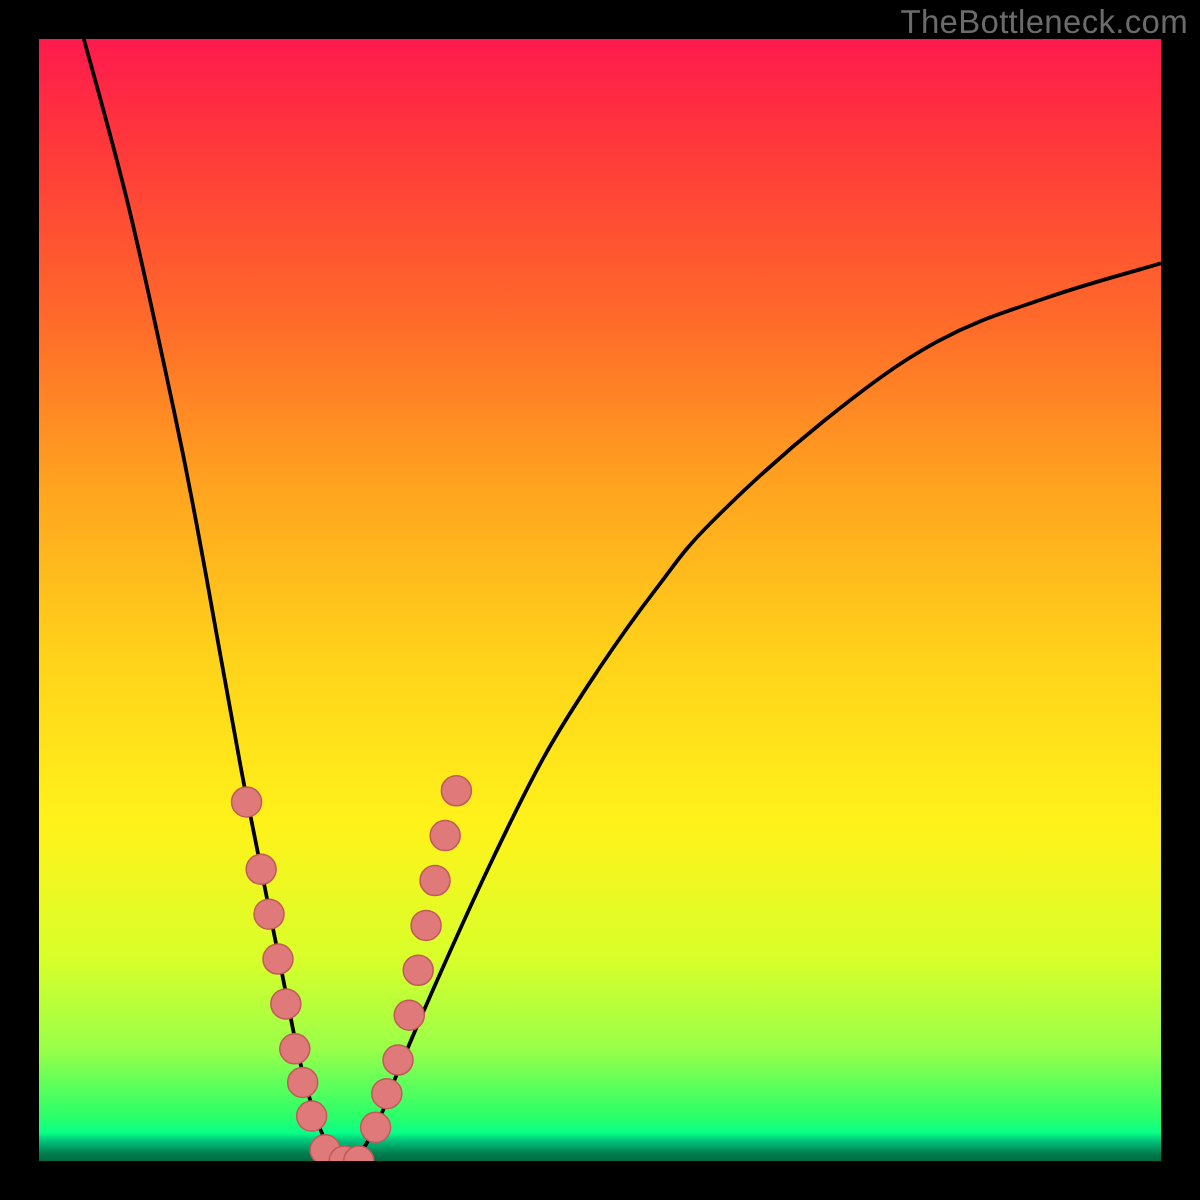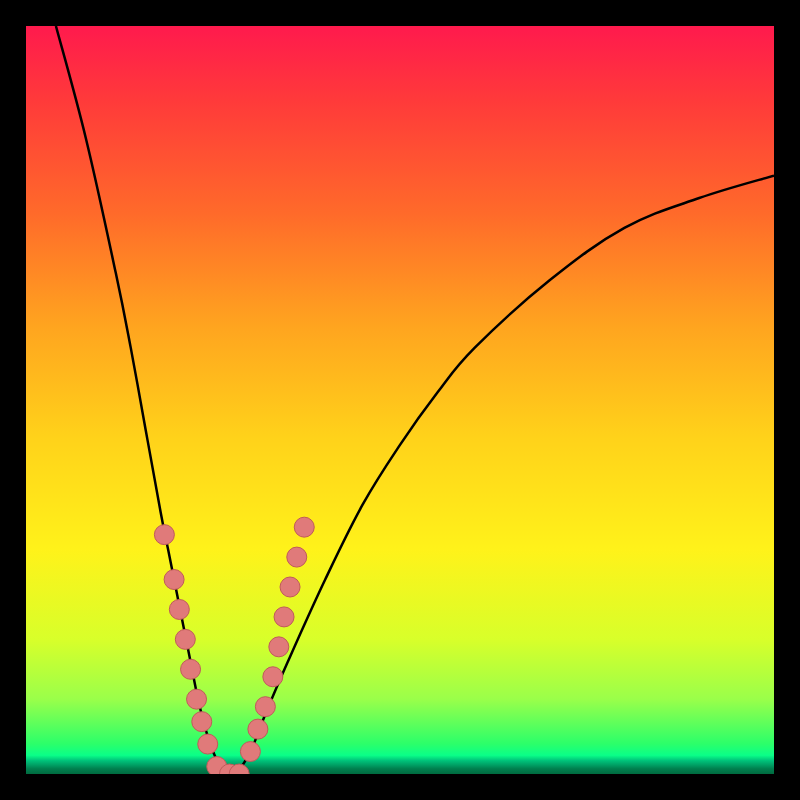--- a/index.html
+++ b/index.html
@@ -59,20 +59,21 @@
   .dot {
     fill: #e07a7a;
     stroke: #c05a5a;
     stroke-width: 1;
   }
 </style>
 </head>
 <body>
 
 <div class="canvas">
+  <div class="watermark">TheBottleneck.com</div>
   <div class="plot">
     <svg class="curve" viewBox="0 0 748 748" preserveAspectRatio="none">
       <path id="main-curve" fill="none" stroke="#000000" stroke-width="2.5" d="M 29.92 0.00 C 35.31 20.20, 49.07 67.77, 59.84 112.20 C 70.61 156.63, 81.68 209.14, 89.76 246.84 C 97.84 284.54, 99.33 293.37, 104.72 321.64 C 110.11 349.91, 114.29 374.30, 119.68 403.92 C 125.07 433.54, 130.60 464.66, 134.64 486.20 C 138.68 507.74, 139.43 510.14, 142.12 523.60 C 144.81 537.06, 146.91 547.54, 149.60 561.00 C 152.29 574.46, 154.39 584.94, 157.08 598.40 C 159.77 611.86, 161.87 622.34, 164.56 635.80 C 167.25 649.26, 169.35 661.08, 172.04 673.20 C 174.73 685.32, 176.83 693.70, 179.52 703.12 C 182.21 712.54, 184.31 718.83, 187.00 725.56 C 189.69 732.29, 191.79 736.48, 194.48 740.52 C 197.17 744.56, 199.27 746.65, 201.96 748.00 C 204.65 749.35, 205.40 752.04, 209.44 748.00 C 213.48 743.96, 219.01 736.33, 224.40 725.56 C 229.79 714.79, 232.63 704.32, 239.36 688.16 C 246.09 672.00, 251.03 660.04, 261.80 635.80 C 272.57 611.56, 285.74 581.79, 299.20 553.52 C 312.66 525.25, 323.14 502.96, 336.60 478.72 C 350.06 454.48, 360.54 439.08, 374.00 418.88 C 387.46 398.68, 397.94 384.02, 411.40 366.52 C 424.86 349.02, 428.60 341.84, 448.80 321.64 C 469.00 301.44, 496.67 275.86, 523.60 254.32 C 550.53 232.78, 571.47 216.77, 598.40 201.96 C 625.33 187.15, 646.27 181.46, 673.20 172.04 C 700.13 162.62, 734.54 153.64, 748.00 149.60"></path>
       <g id="dots">
           <circle cx="138.38" cy="508.64" r="10" class="dot" fill="#e07a7a" stroke="#c05a5a"></circle>
           <circle cx="148.10" cy="553.52" r="10" class="dot" fill="#e07a7a" stroke="#c05a5a"></circle>
           <circle cx="153.34" cy="583.44" r="10" class="dot" fill="#e07a7a" stroke="#c05a5a"></circle>
           <circle cx="159.32" cy="613.36" r="10" class="dot" fill="#e07a7a" stroke="#c05a5a"></circle>
           <circle cx="164.56" cy="643.28" r="10" class="dot" fill="#e07a7a" stroke="#c05a5a"></circle>
           <circle cx="170.54" cy="673.20" r="10" class="dot" fill="#e07a7a" stroke="#c05a5a"></circle>

